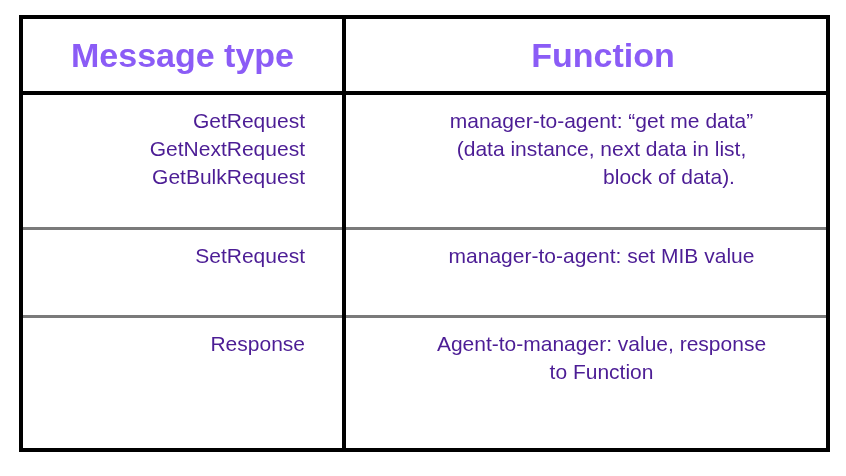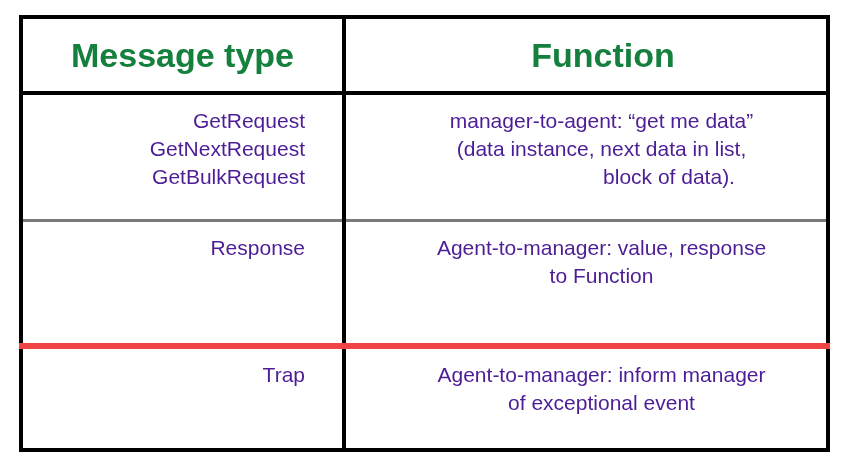--- a/index.html
+++ b/index.html
@@ -57,21 +57,21 @@
   .header-row th.th-type {
     border-right: 4px solid #000000;
     text-align: center;
   }
   .header-row th.th-func {
     text-align: center;
     padding-left: 34px;
   }
   .header-text {
     display: block;
-    color: #15803d;
+    color: #8b5cf6;
     font-weight: bold;
     font-size: 34px;
     line-height: 40px;
     letter-spacing: 0px;
     white-space: nowrap;
   }
 
   
   .body-row td.cell-type {
     border-right: 4px solid #000000;
@@ -80,21 +80,21 @@
     padding-top: 12px;
   }
   .body-row td.cell-func {
     text-align: center;
     padding-left: 31px;
     padding-top: 12px;
   }
 
   .body-row.r1 td { height: 109px; border-bottom: 3px solid #7a7a7a; }
   .body-row.r2 td { height: 71px;  border-bottom: 3px solid #7a7a7a; }
-  .body-row.r3 td { height: 108px;  border-bottom: 6px solid #ef4444; }
+  .body-row.r3 td { height: 108px;  border-bottom: 1px solid #ef4444; }
   .body-row.r4 td { height: 89px;  border-bottom: none; }
 
   .cell-line {
     display: block;
     color: #4c1d95;
     font-size: 21px;
     line-height: 28px;
     white-space: pre;
   }
   .cell-line.indented {
@@ -131,36 +131,35 @@
           <span class="cell-line">GetNextRequest</span>
           <span class="cell-line">GetBulkRequest</span>
         </td>
         <td class="cell-func">
           <span class="cell-line">manager-to-agent: “get me data”</span>
           <span class="cell-line">(data instance, next data in list,</span>
           <span class="cell-line indented">block of data).</span>
         </td>
       </tr>
 
+      <tr class="body-row r2">
+        <td class="cell-type">
+          <span class="cell-line">SetRequest</span>
+        </td>
+        <td class="cell-func">
+          <span class="cell-line">manager-to-agent: set MIB value</span>
+        </td>
+      </tr>
 
       <tr class="body-row r3">
         <td class="cell-type">
           <span class="cell-line">Response</span>
         </td>
         <td class="cell-func">
           <span class="cell-line">Agent-to-manager: value, response</span>
           <span class="cell-line">to Function</span>
         </td>
       </tr>
 
-      <tr class="body-row r4">
-        <td class="cell-type">
-          <span class="cell-line">Trap</span>
-        </td>
-        <td class="cell-func">
-          <span class="cell-line">Agent-to-manager: inform manager</span>
-          <span class="cell-line">of exceptional event</span>
-        </td>
-      </tr>
     </tbody>
   </table>
 
 </div>
 
 </body></html>

